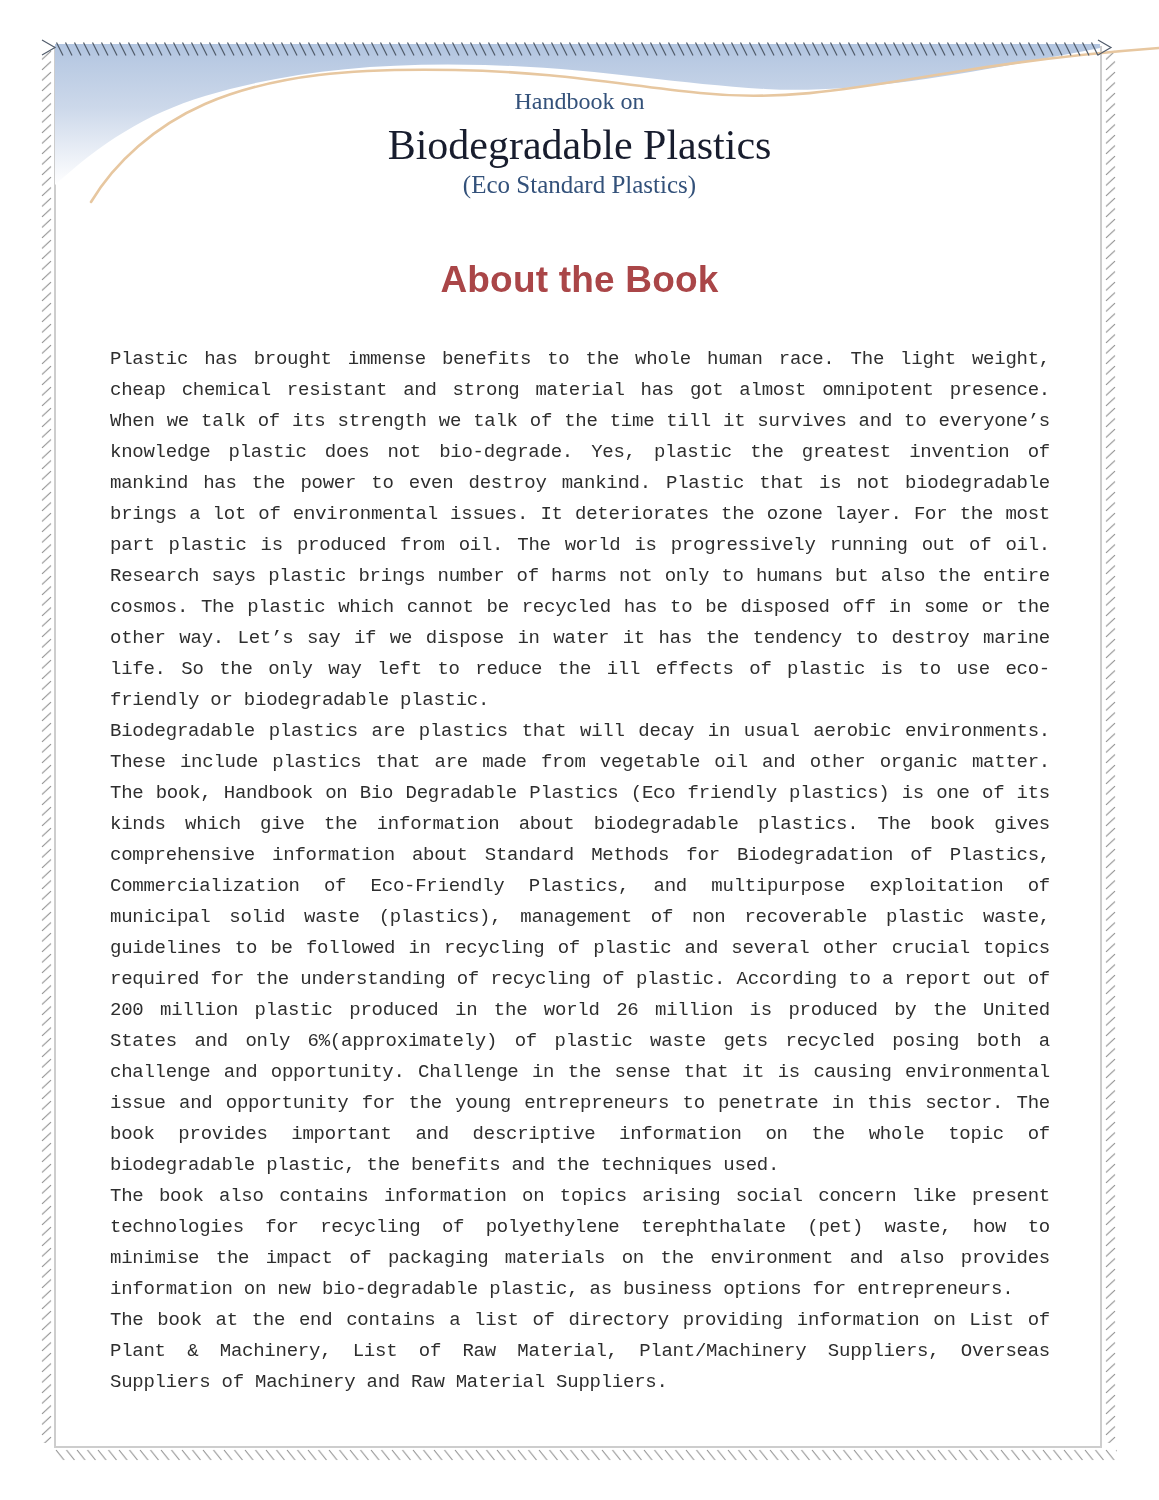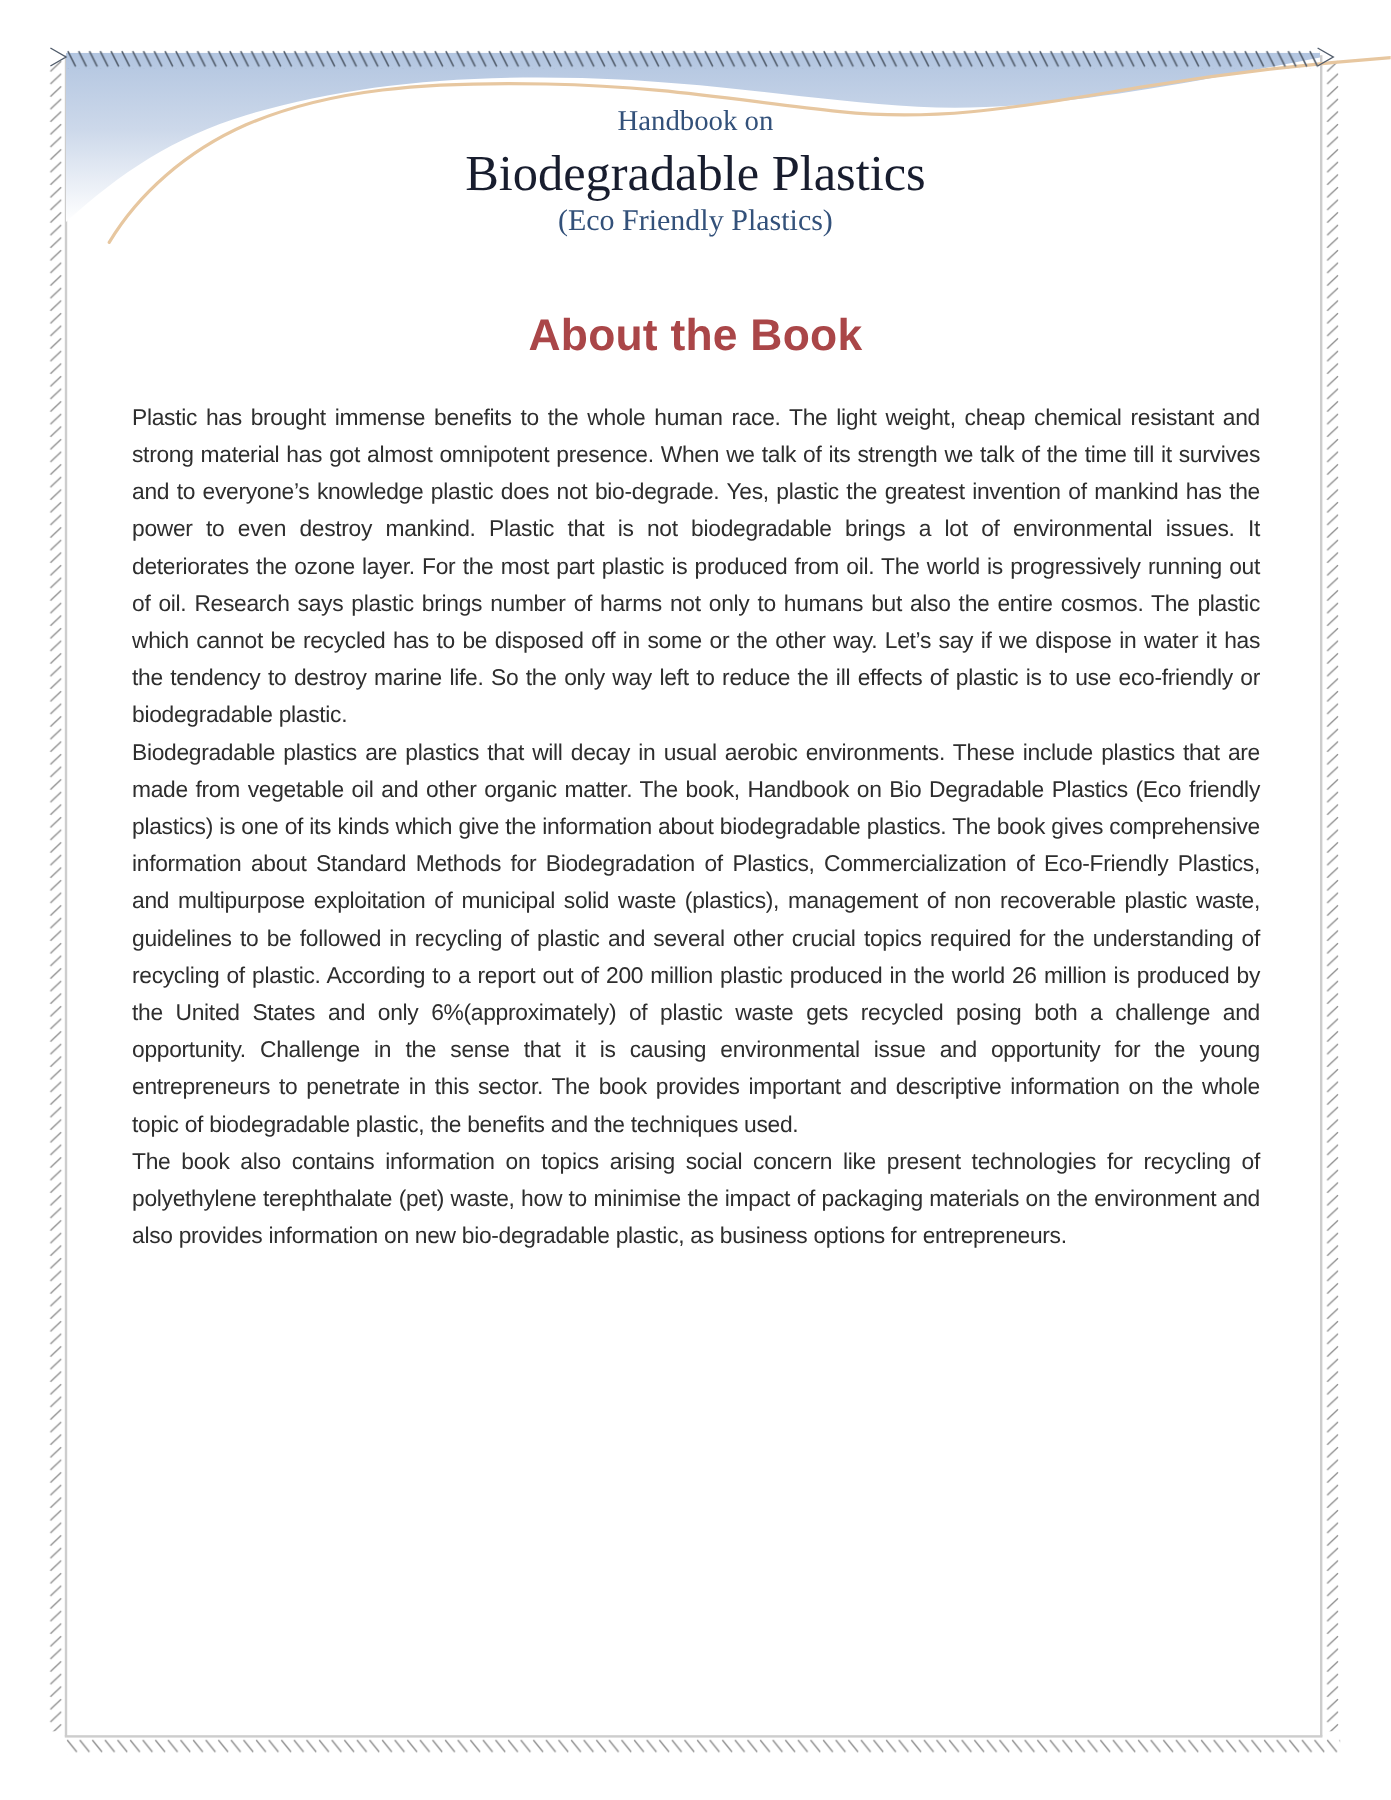--- a/index.html
+++ b/index.html
@@ -52,25 +52,26 @@
   #about-heading {
     left: 0; top: 259px; width: 1159px;
     text-align: center;
     font-size: 37px; font-weight: bold;
     letter-spacing: 0.2px;
     color: var(--accent-heading);
   }
 
   
   #body-text {
-    left: 110px; top: 333px; width: 940px;
+    left: 110px; top: 344px; width: 940px;
     font-size: 19px; line-height: 31px;
     letter-spacing: -0.25px;
     color: var(--body-text);
     text-align: justify;
+    font-family: Liberation Mono, monospace;
   }
   #body-text p { margin: 0; }
 </style>
 </head>
 <body>
 
 <div class="abs frame-line" id="line-left"></div>
 <div class="abs frame-line" id="line-right"></div>
 <div class="abs frame-line" id="line-bottom"></div>
 
@@ -125,22 +126,23 @@
 <svg class="abs" style="left:40px; top:38px;" width="18" height="19">
   <path class="chevron" d="M2,2 L15,9.5 L2,17"></path>
 </svg>
 <svg class="abs" style="left:1096px; top:38px;" width="18" height="19">
   <path class="chevron" d="M2,2 L15,9.5 L2,17"></path>
 </svg>
 
 <div class="abs" id="title-block">
   <div id="series-title">Handbook on</div>
   <div id="book-title">Biodegradable Plastics</div>
-  <div id="book-subtitle">(Eco Friendly Plastics)</div>
+  <div id="book-subtitle">(Eco Standard Plastics)</div>
 </div>
 
 <div class="abs" id="about-heading">About the Book</div>
 
 <div class="abs" id="body-text">
   <p>Plastic has brought immense benefits to the whole human race. The light weight, cheap chemical resistant and strong material has got almost omnipotent presence. When we talk of its strength we talk of the time till it survives and to everyone’s knowledge plastic does not bio-degrade. Yes, plastic the greatest invention of mankind has the power to even destroy mankind. Plastic that is not biodegradable brings a lot of environmental issues. It deteriorates the ozone layer. For the most part plastic is produced from oil. The world is progressively running out of oil. Research says plastic brings number of harms not only to humans but also the entire cosmos. The plastic which cannot be recycled has to be disposed off in some or the other way. Let’s say if we dispose in water it has the tendency to destroy marine life. So the only way left to reduce the ill effects of plastic is to use eco-friendly or biodegradable plastic.</p>
   <p>Biodegradable plastics are plastics that will decay in usual aerobic environments. These include plastics that are made from vegetable oil and other organic matter. The book, Handbook on Bio Degradable Plastics (Eco friendly plastics) is one of its kinds which give the information about biodegradable plastics. The book gives comprehensive information about Standard Methods for Biodegradation of Plastics, Commercialization of Eco-Friendly Plastics, and multipurpose exploitation of municipal solid waste (plastics), management of non recoverable plastic waste, guidelines to be followed in recycling of plastic and several other crucial topics required for the understanding of recycling of plastic. According to a report out of 200 million plastic produced in the world 26 million is produced by the United States and only 6%(approximately) of plastic waste gets recycled posing both a challenge and opportunity. Challenge in the sense that it is causing environmental issue and opportunity for the young entrepreneurs to penetrate in this sector. The book provides important and descriptive information on the whole topic of biodegradable plastic, the benefits and the techniques used.</p>
   <p>The book also contains information on topics arising social concern like present technologies for recycling of polyethylene terephthalate (pet) waste, how to minimise the impact of packaging materials on the environment and also provides information on new bio-degradable plastic, as business options for entrepreneurs.</p>
+  <p>The book at the end contains a list of directory providing information on List of Plant &amp; Machinery, List of Raw Material, Plant/Machinery Suppliers, Overseas Suppliers of Machinery and Raw Material Suppliers.</p>
 </div>
 
 </body></html>

